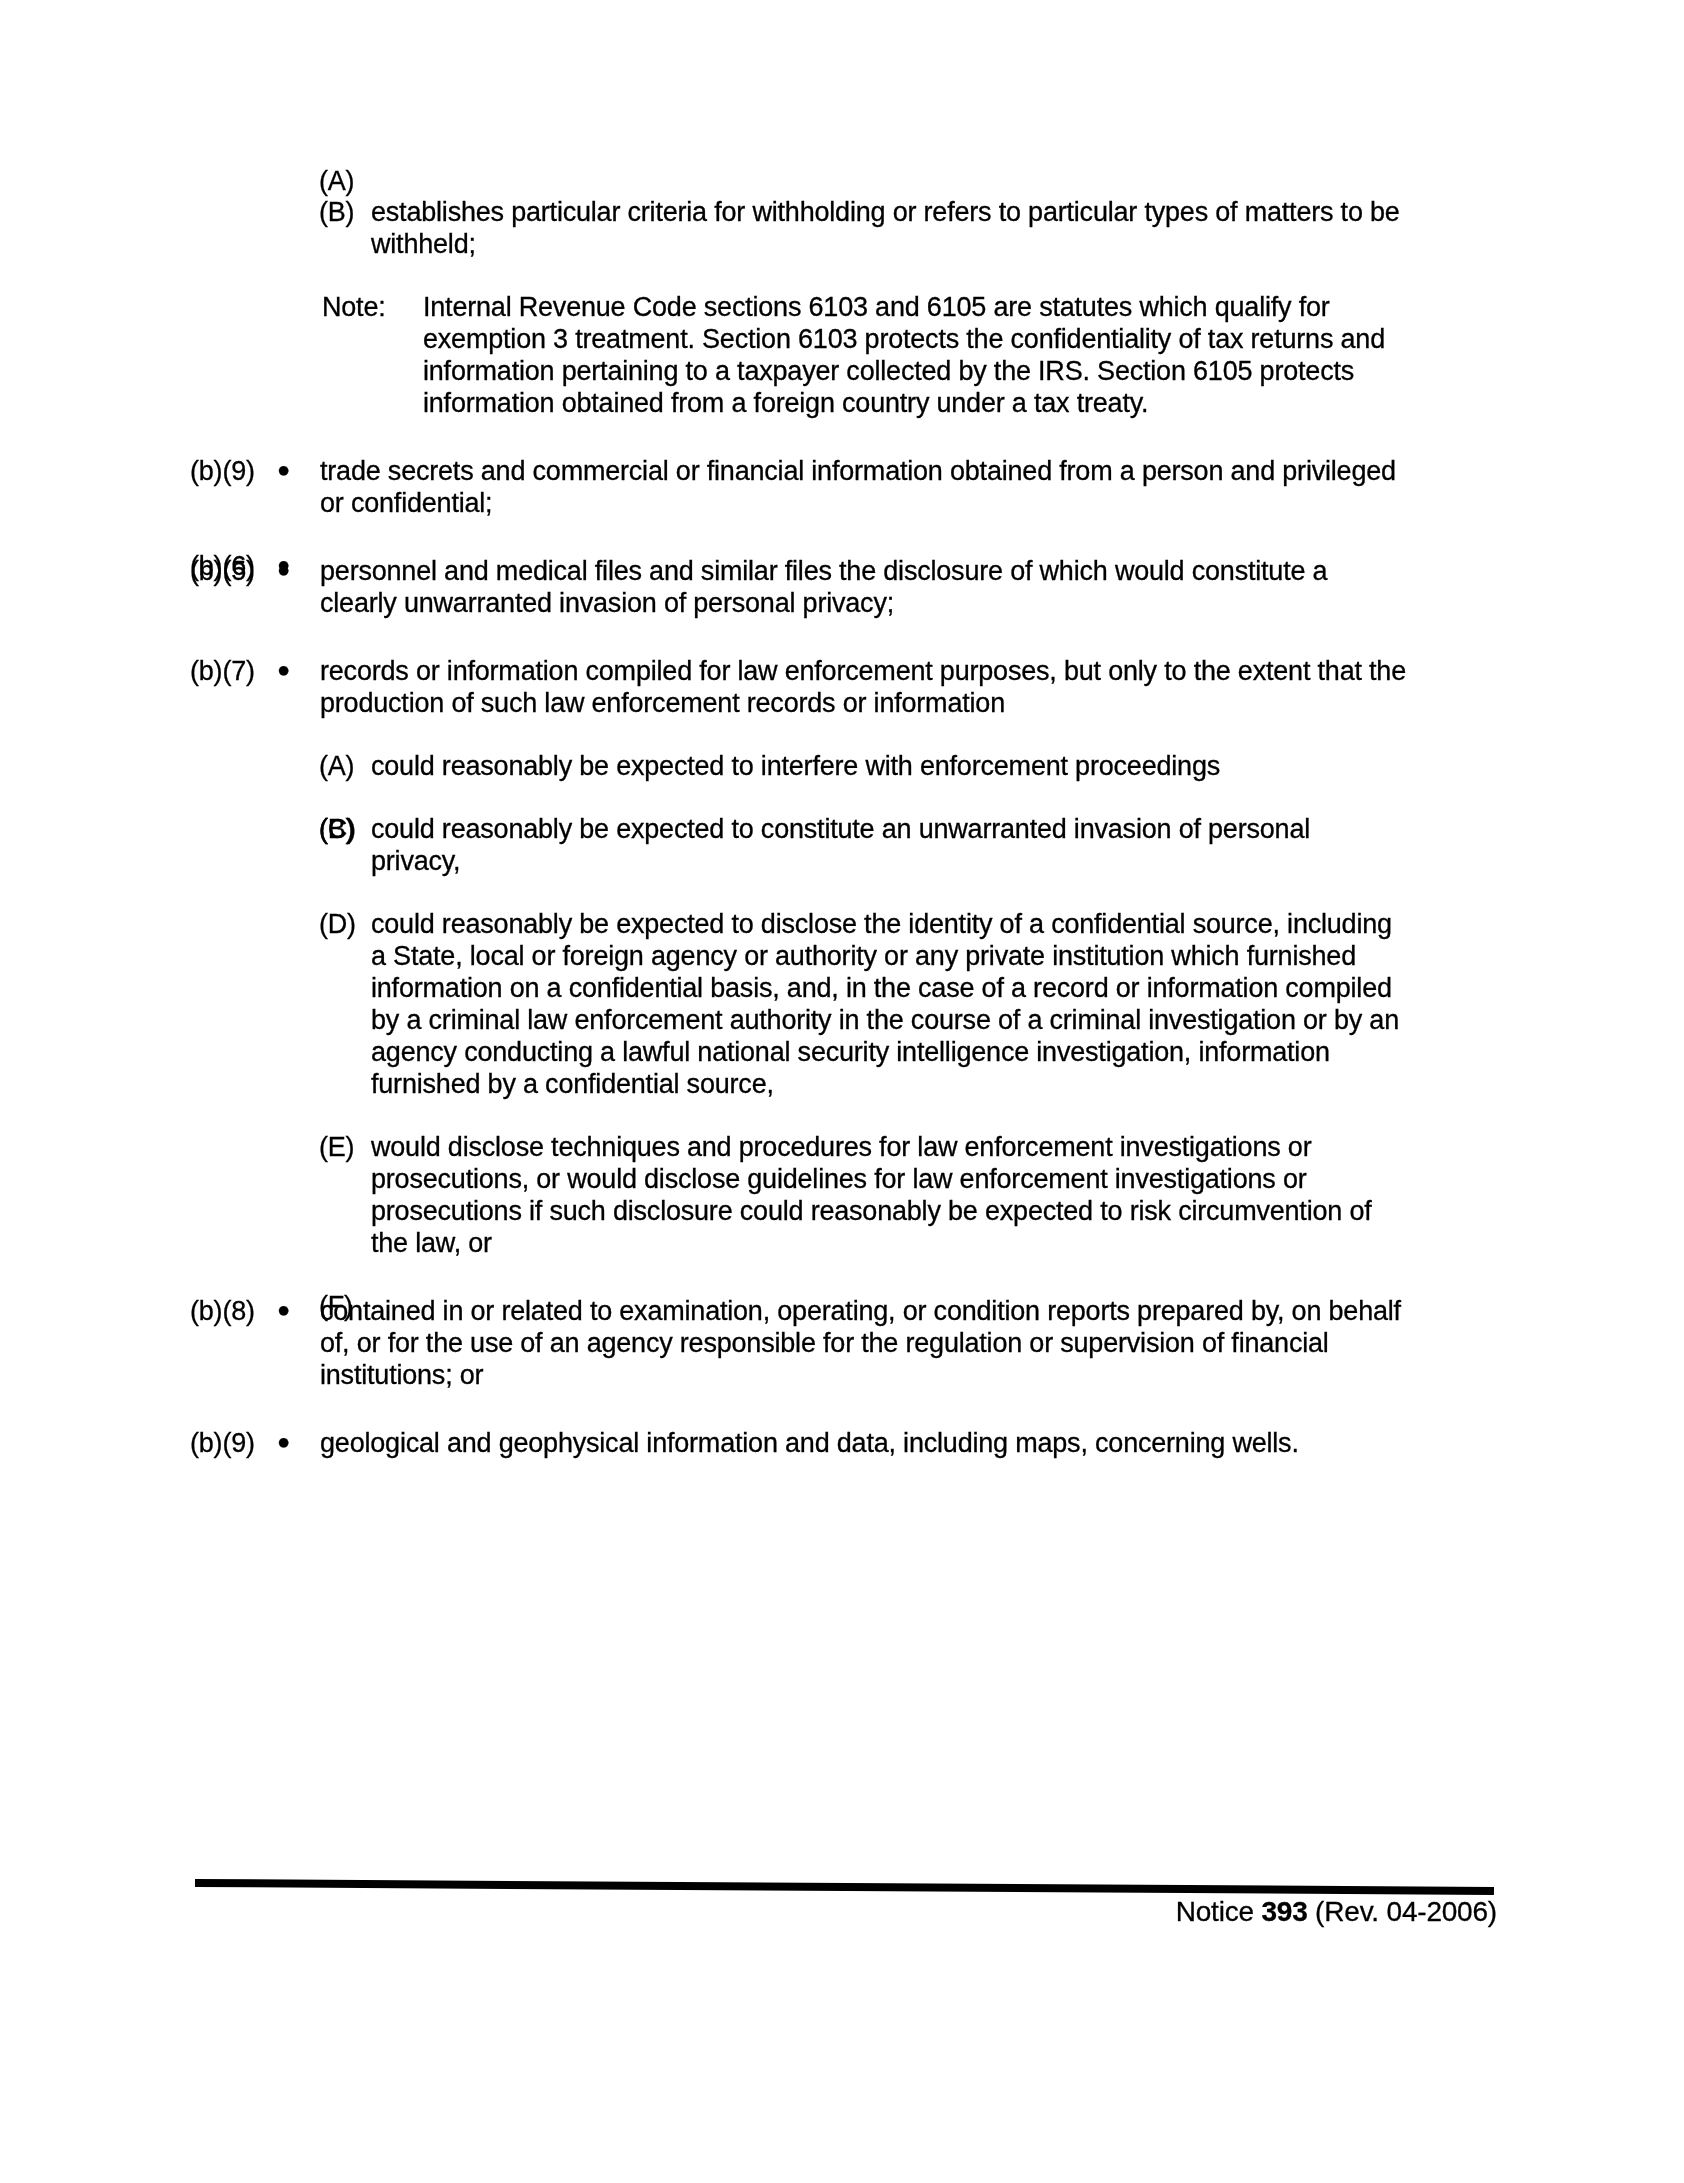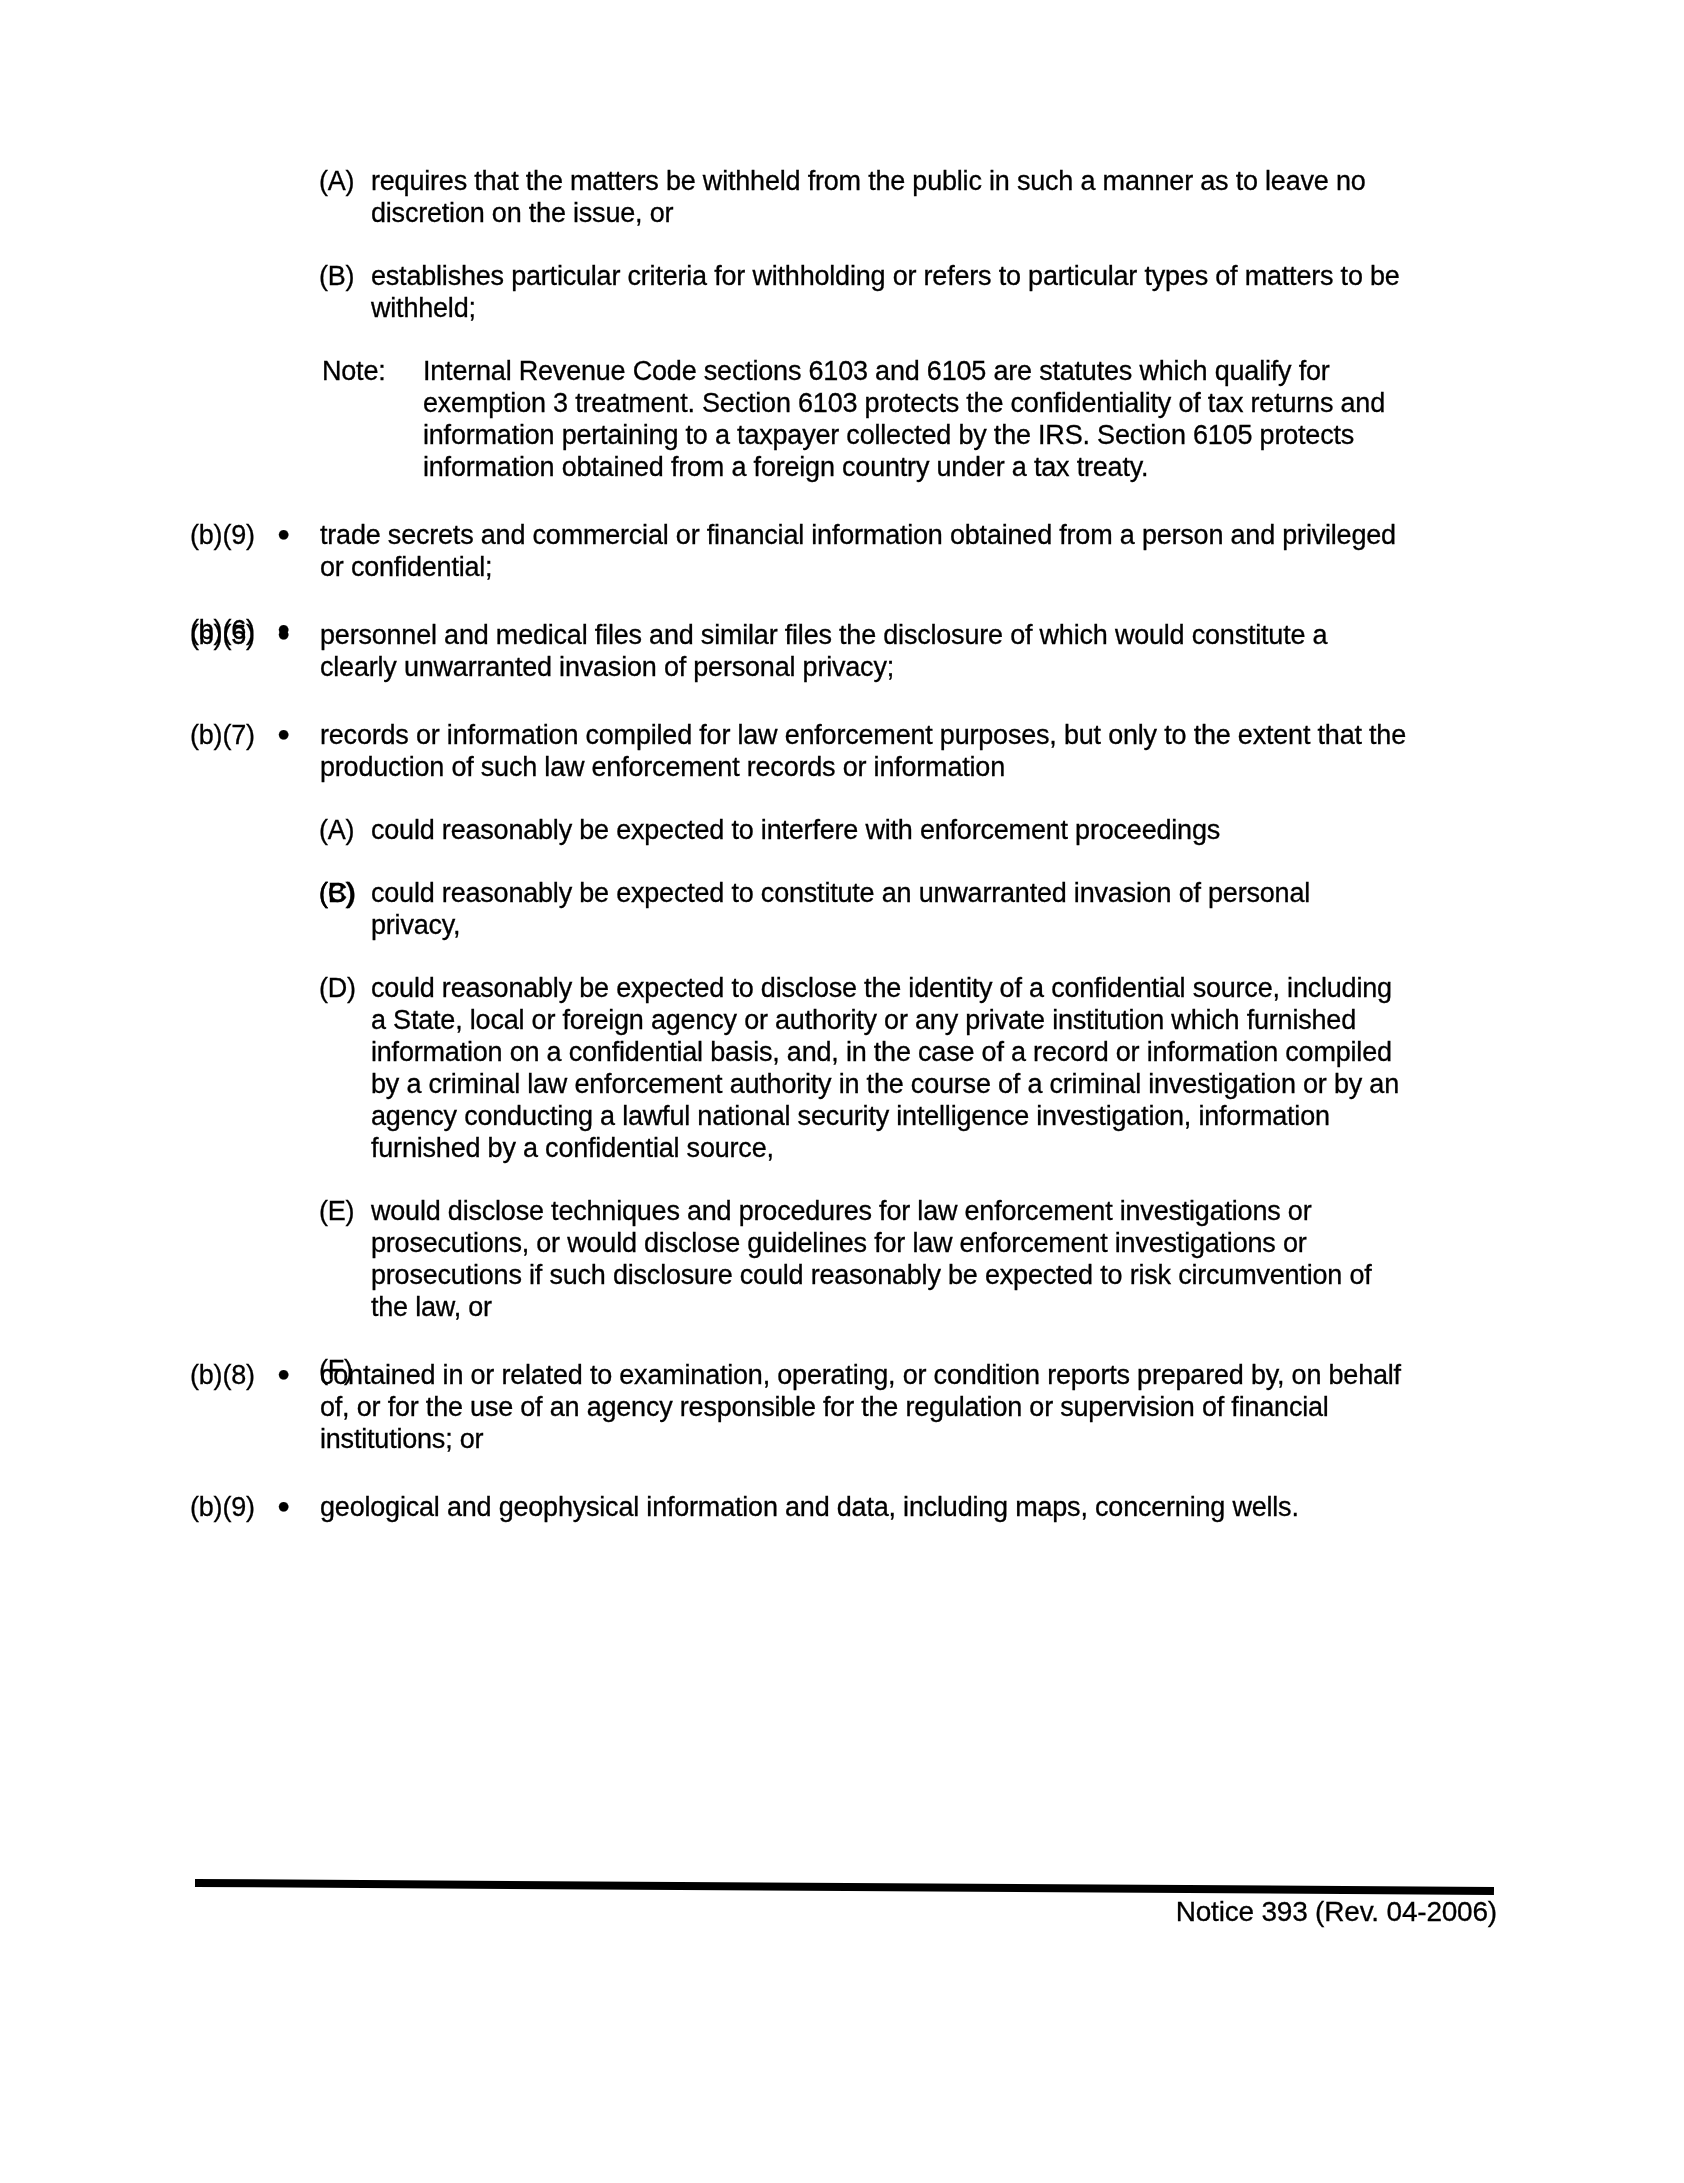--- a/index.html
+++ b/index.html
@@ -56,32 +56,31 @@
   }
   .footer-credit {
     position: absolute;
     top: 1895px; right: 187px;
     font-size: 28px;
     line-height: 33px;
     letter-spacing: -0.2px;
     -webkit-text-stroke: 0.3px #000000;
     white-space: nowrap;
   }
-  .footer-credit .bold { font-weight: 400; margin-top: 32px; }
+  .footer-credit .bold { font-weight: 700; margin-top: 32px; }
 </style>
 </head>
 <body>
 
 <div class="page">
 
   <div class="content">
 
     <div class="block sub-item">
       <span class="sub-label">(A)</span>
-      <div class="sub-text">requires that the matters be withheld from the public in such a manner as to leave no discretion on the issue, or</div>
     </div>
 
     <div class="block sub-item">
       <span class="sub-label">(B)</span>
       <div class="sub-text">establishes particular criteria for withholding or refers to particular types of matters to be withheld;</div>
     </div>
 
     <div class="block note-item">
       <span class="note-label">Note:</span>
       <div class="note-text">Internal Revenue Code sections 6103 and 6105 are statutes which qualify for exemption 3 treatment.  Section 6103 protects the confidentiality of tax returns and information pertaining to a taxpayer collected by the IRS.  Section 6105 protects information obtained from a foreign country under a tax treaty.</div>

